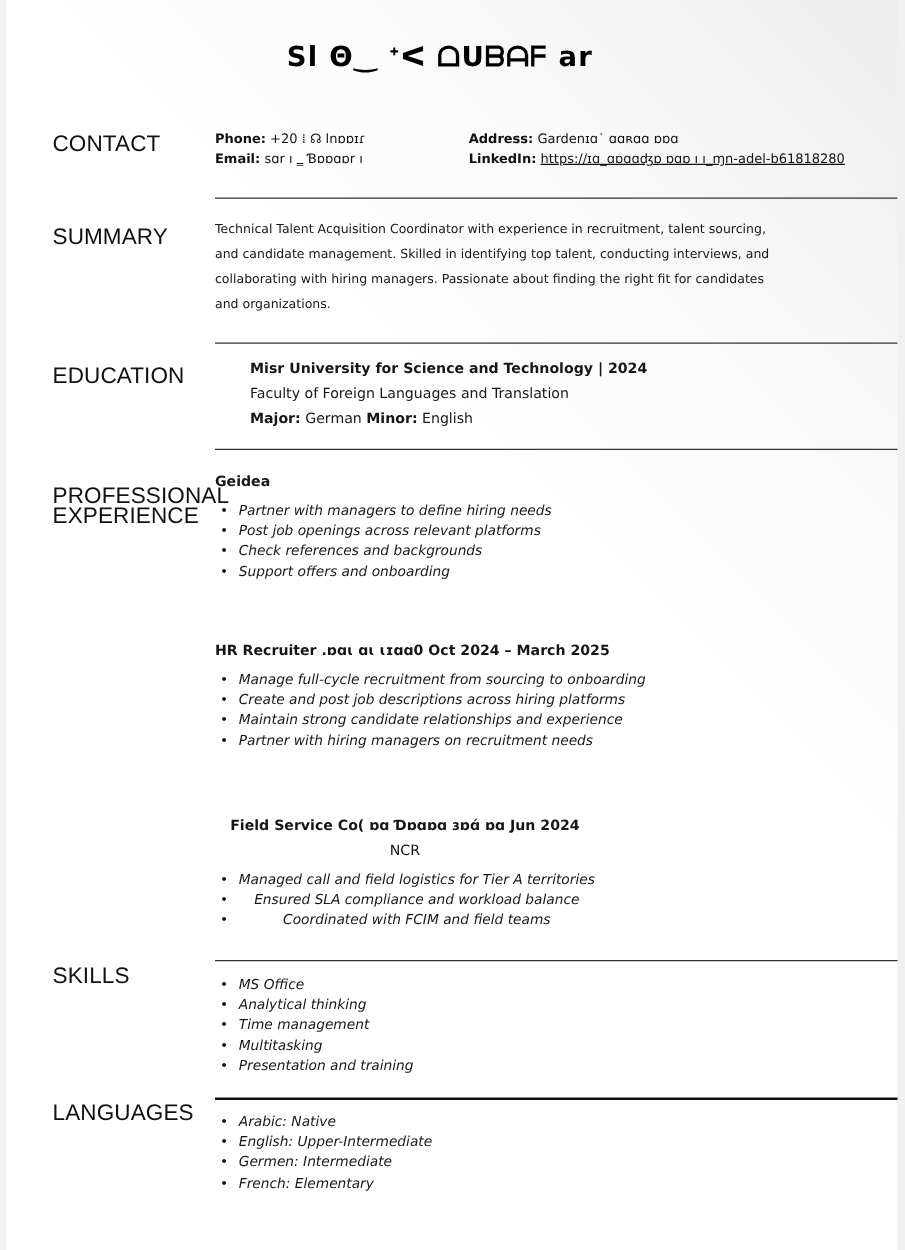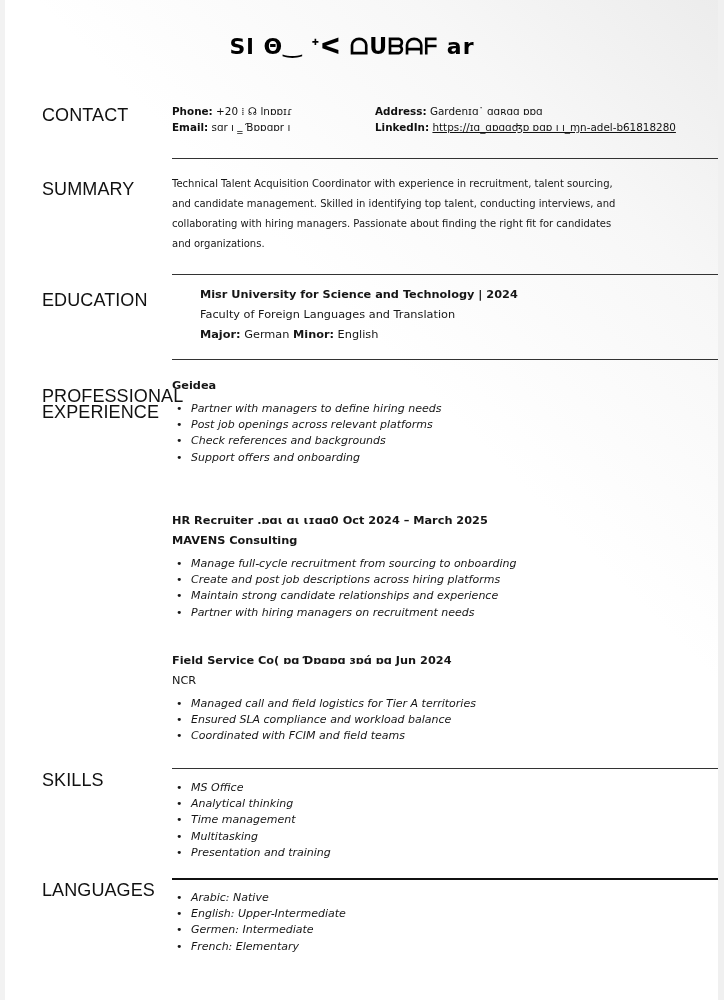--- a/index.html
+++ b/index.html
@@ -95,30 +95,29 @@
   <ul class="bullets" style="margin-top:5px;">
     <li>Partner with managers to define hiring needs</li>
     <li>Post job openings across relevant platforms</li>
     <li>Check references and backgrounds</li>
     <li>Support offers and onboarding</li>
   </ul>
 </div>
 
 <div class="content" style="top:511px;">
   <div class="line bold">HR Recruiter .ɒɑɩ  ɑɩ ɩɪɑɑ0 Oct 2024 – March 2025</div>
-  <div class="line bold">MAVENS Consulting</div>
   <ul class="bullets" style="margin-top:5px;">
     <li>Manage full-cycle recruitment from sourcing to onboarding</li>
     <li>Create and post job descriptions across hiring platforms</li>
     <li>Maintain strong candidate relationships and experience</li>
     <li>Partner with hiring managers on recruitment needs</li>
   </ul>
 </div>
 
-<div class="content" style="top:651px;">
+<div class="content" style="top:651px;text-align:center;">
   <div class="line bold">Field Service Co(  ɒɑ Ɗɒɑɒɑ ɜɒɑ́ ɒɑ Jun 2024</div>
   <div class="line">NCR</div>
   <ul class="bullets" style="margin-top:5px;">
     <li>Managed call and field logistics for Tier A territories</li>
     <li>Ensured SLA compliance and workload balance</li>
     <li>Coordinated with FCIM and field teams</li>
   </ul>
 </div>
 
 <div class="rule" style="top:768px;"></div>

